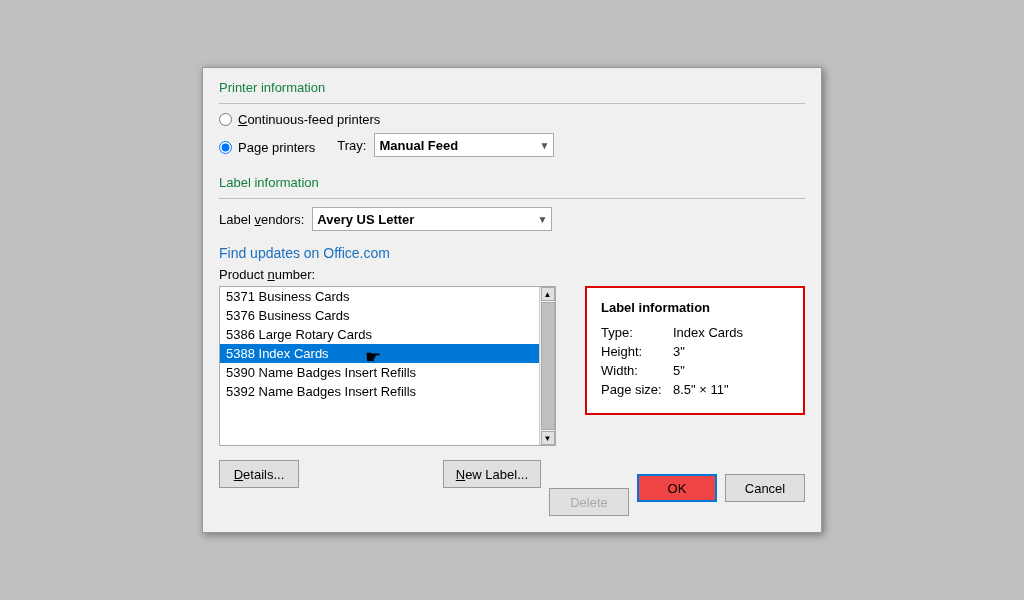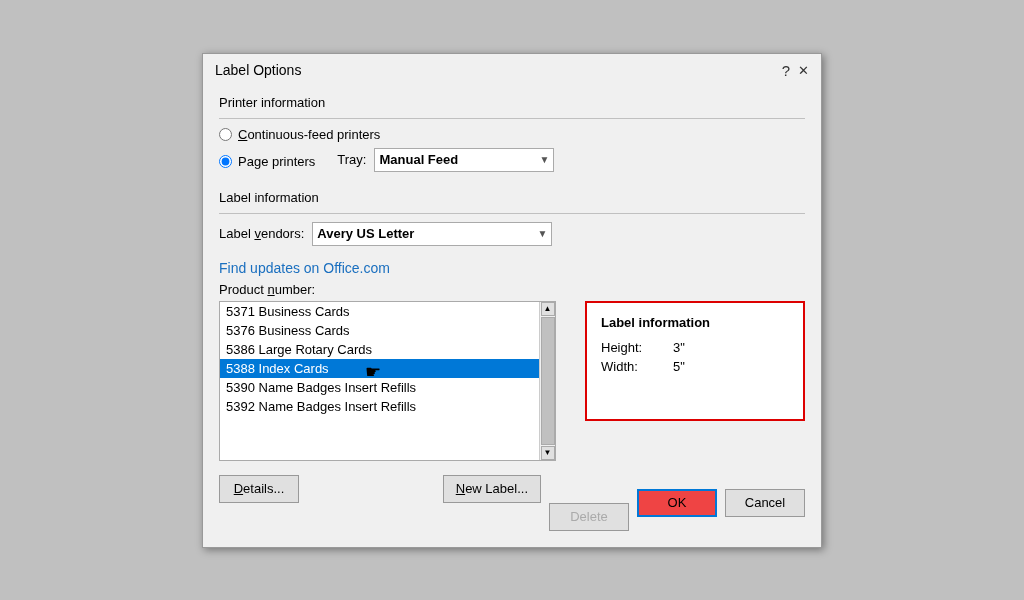--- a/index.html
+++ b/index.html
@@ -45,21 +45,21 @@
     }
     .dialog-body {
       padding: 12px 16px 16px 16px;
     }
     .section {
       margin-bottom: 14px;
     }
     .section-header {
       font-size: 13px;
       font-weight: normal;
-      color: #000000;
+      color: #15803d;
       margin-bottom: 8px;
     }
     .radio-row {
       display: flex;
       align-items: center;
       gap: 6px;
       margin-bottom: 6px;
     }
     .radio-row input[type="radio"] {
       margin: 0;
@@ -258,27 +258,20 @@
       border: none;
       border-bottom: 1px solid #c0c0c0;
       margin: 4px 0 8px 0;
     }
   </style>
 </head>
 <body>
 
 <div class="dialog">
 
-  <div class="title-bar">
-    <span class="title-bar-title">Label Options</span>
-    <div class="title-bar-controls">
-      <span style="font-size:15px;cursor:pointer;">?</span>
-      <span style="font-size:13px;cursor:pointer;">✕</span>
-    </div>
-  </div>
 
   <div class="dialog-body">
     
     <div class="section">
       <div class="section-header">Printer information</div>
       <hr class="divider-line">
       <div class="radio-row">
         <input type="radio" name="printertype" id="cont" style="">
         <label class="radio-label" for="cont">
           <u>C</u>ontinuous-feed printers
@@ -332,26 +325,34 @@
           <div class="scrollbar-btn">▲</div>
           <div class="scrollbar-thumb"></div>
           <div class="scrollbar-btn">▼</div>
         </div>
       <span style="position: absolute; left: 145px; top: 59px; font-size: 18px; pointer-events: none; z-index: 10;">☛</span>
         </div>
 
       <div class="label-info-box">
         <div class="label-info-title">Label information</div>
         <div class="label-info-row">
+          <span class="label-info-key">Type:</span>
+          <span class="label-info-val">Index Cards</span>
+        </div>
+        <div class="label-info-row">
           <span class="label-info-key">Height:</span>
           <span class="label-info-val">3"</span>
         </div>
         <div class="label-info-row">
           <span class="label-info-key">Width:</span>
           <span class="label-info-val">5"</span>
+        </div>
+        <div class="label-info-row">
+          <span class="label-info-key">Page size:</span>
+          <span class="label-info-val">8.5" × 11"</span>
         </div>
       </div>
     </div>
 
     
     <div class="button-row">
       <div class="btn-group-left">
         <button class="btn btn-left"><u>D</u>etails...</button>
         <button class="btn"><u>N</u>ew Label...</button>
         <button class="btn" disabled="">Delete</button>

